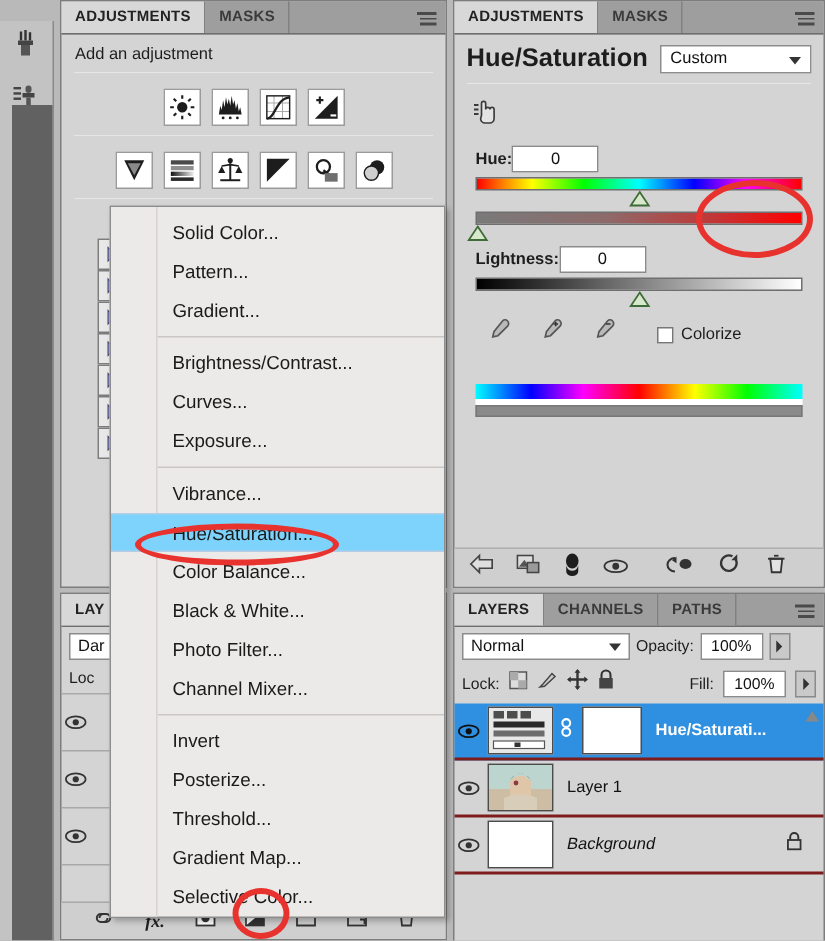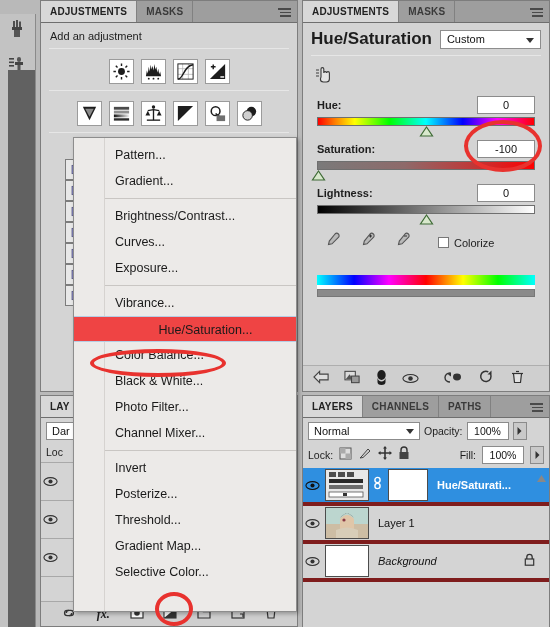--- a/index.html
+++ b/index.html
@@ -61,41 +61,41 @@
     position:absolute; left:73px; top:137px; width:224px; height:475px;
     background:#eceae8; border:1px solid #8d8d8d;
     box-shadow: 2px 2px 4px rgba(0,0,0,.28);
     padding: 4px 0;
   }
   #flyout .gutter { position:absolute; left:0; top:0; bottom:0; width:31px; background:#eceae8; border-right:1px solid #d6d3d0;}
   .mi {
     position:relative; height:26px; line-height:26px;
     padding-left:41px; font-size:12.5px; color:#1a1a1a; white-space:nowrap;
   }
-  .mi.sel { background:#ef4444; border-top:1px solid #b5cde4; border-bottom:1px solid #b5cde4;text-align:center; }
+  .mi.sel { background:#7dd3fc; border-top:1px solid #b5cde4; border-bottom:1px solid #b5cde4; }
   .misep { height:1px; background:#c9c6c3; margin:4px 0 4px 31px; }
 
   
   #huePanel { left: 302px; top: 0; width: 248px; height: 392px; }
   .hs-head { display:flex; align-items:center; padding:6px 8px 6px 8px; gap:8px; }
   .hs-title { font-size:17px; font-weight:bold; color:#1d1d1d; white-space:nowrap;}
   .combo {
     flex:1; height:19px; background:#fff; border:1px solid #8d8d8d;
     display:flex; align-items:center; padding-left:6px;
     font-size:11px; color:#111; position:relative;
   }
   .combo .caret {
     position:absolute; right:6px; top:7px;
     border-left:4px solid transparent; border-right:4px solid transparent; border-top:5px solid #333;
   }
   .chanrow { display:flex; align-items:center; gap:9px; padding: 8px 8px 2px 10px; }
   .combo.small { flex:0 0 96px; height:19px; }
   .slab { font-size:11px; color:#1d1d1d; font-weight:bold; }
   .sliderblock { padding: 3px 14px 0 14px; position:relative; }
-  .srow { display:flex; align-items:center; justify-content:space-between; padding-bottom:3px;}
+  .srow { display:flex; align-items:center; padding-bottom:3px;}
   .numbox {
     width:58px; height:18px; background:#fff; border:1px solid #8b8b8b;
     font-size:11px; color:#111; text-align:center; line-height:17px;
   }
   .track { height:9px; border:1px solid #6f6f6f; position:relative; }
   .thumb {
     position:absolute; top:9px; width:13px; height:10px;
   }
   .thumb svg { display:block; }
   .eyedroprow { display:flex; align-items:center; gap:18px; padding: 18px 0 6px 20px; }
@@ -109,21 +109,21 @@
 
   
   #layersPanel { left: 302px; top: 395px; width: 248px; height: 300px; }
   .modebar { display:flex; align-items:center; padding:4px 5px; gap:4px; }
   .modecombo {
     width:112px; height:18px; background:#fff; border:1px solid #8b8b8b;
     font-size:11px; color:#111; padding-left:5px; line-height:16px; position:relative;
   }
   .lockbar { display:flex; align-items:center; padding:2px 5px 4px 5px; gap:6px; }
   .tinylabel { font-size:10.5px; color:#1d1d1d; }
-  .layerrow { display:flex; align-items:center; height:38px; border-bottom:4px solid #7f1d1d; position:relative; }
+  .layerrow { display:flex; align-items:center; height:38px; border-bottom:2px solid #7f1d1d; position:relative; }
   .layerrow.sel { background:#2f8fe0; }
   .layername { font-size:11px; color:#111; padding-left:9px; }
   .layerrow.sel .layername { color:#fff; font-weight:bold; }
   .thumbbox { width:44px; height:32px; border:1px solid #4c4c4c; background:#fff; margin-left:4px; }
   .maskbox { width:40px; height:32px; border:1px solid #4c4c4c; background:#fff; margin-left:6px; }
   .lfoot {
     position:absolute; left:0; right:0; bottom:0; height:25px;
     border-top:1px solid #a8a8a8; background:#cfcfcf;
     display:flex; align-items:center; justify-content:space-around; padding:0 10px;
   }
@@ -372,20 +372,21 @@
         <svg width="12" height="13" viewBox="0 0 12 13">
             <path d="M2 3 h8 l-1 9 H3 Z" fill="none" stroke="#333" stroke-width="1.2"></path>
             <path d="M1 3 h10" stroke="#333" stroke-width="1.2"></path>
           </svg>
       </span>
     </div>
   </div>
 
   <div id="flyout">
     <div class="gutter"></div>
+    <div class="mi">Solid Color...</div>
     <div class="mi">Pattern...</div>
     <div class="mi">Gradient...</div>
     <div class="misep"></div>
     <div class="mi">Brightness/Contrast...</div>
     <div class="mi">Curves...</div>
     <div class="mi">Exposure...</div>
     <div class="misep"></div>
     <div class="mi">Vibrance...</div>
     <div class="mi sel">Hue/Saturation...</div>
     <div class="mi">Color Balance...</div>
@@ -437,24 +438,20 @@
       <div class="track" style="background:linear-gradient(to right,#ff0000,#ff8000 8%,#ffff00 17%,#00ff00 33%,#00ffff 50%,#0000ff 67%,#ff00ff 83%,#ff0000)">
         <div class="thumb" style="left:calc(50% - 6px)">
           <svg width="13" height="10" viewBox="0 0 13 10">
               <path d="M6.5 0 L12.5 9 L.5 9 Z" fill="#d8e8cc" stroke="#3f6b36" stroke-width="1.2"></path>
             </svg>
         </div>
       </div>
     </div>
 
     <div class="sliderblock" style="padding-top:14px">
-      <div class="srow">
-        <span class="slab">Saturation:</span>
-        <div class="numbox">-100</div>
-      </div>
       <div class="track" style="background:linear-gradient(to right,#7a7a7a,#8e6a6a 40%,#c03838 72%,#ff0000)">
         <div class="thumb" style="left:-6px">
           <svg width="13" height="10" viewBox="0 0 13 10">
               <path d="M6.5 0 L12.5 9 L.5 9 Z" fill="#d8e8cc" stroke="#3f6b36" stroke-width="1.2"></path>
             </svg>
         </div>
       </div>
     </div>
 
     <div class="sliderblock" style="padding-top:14px">

